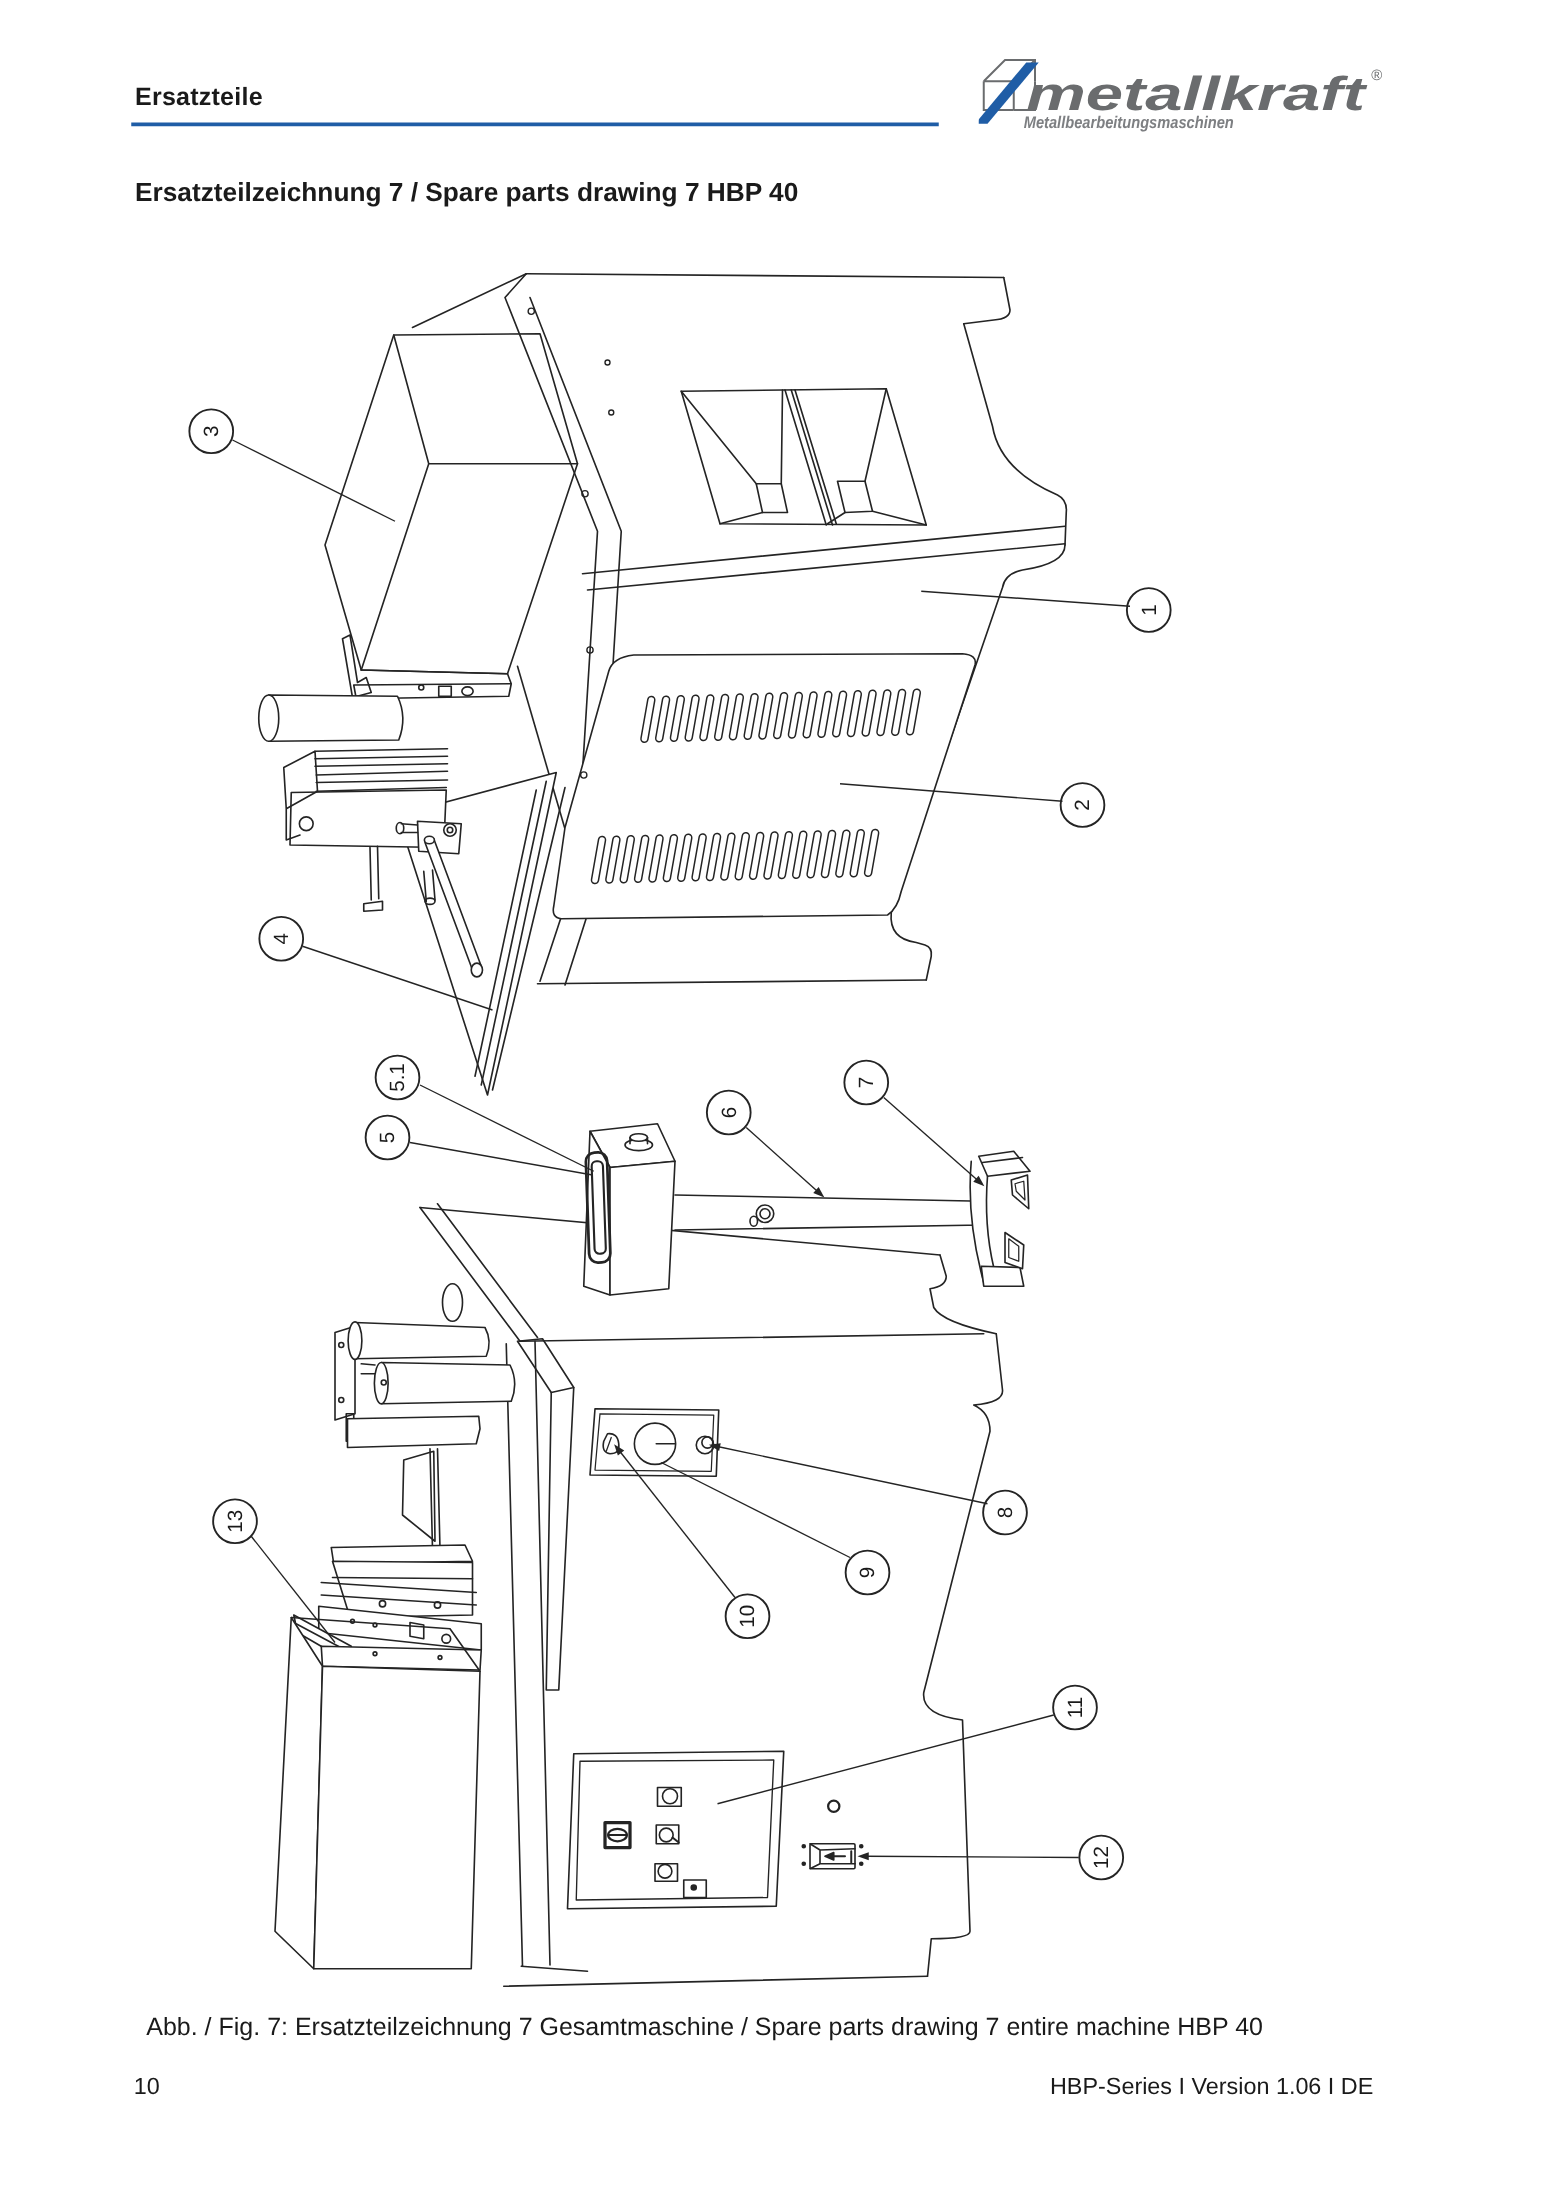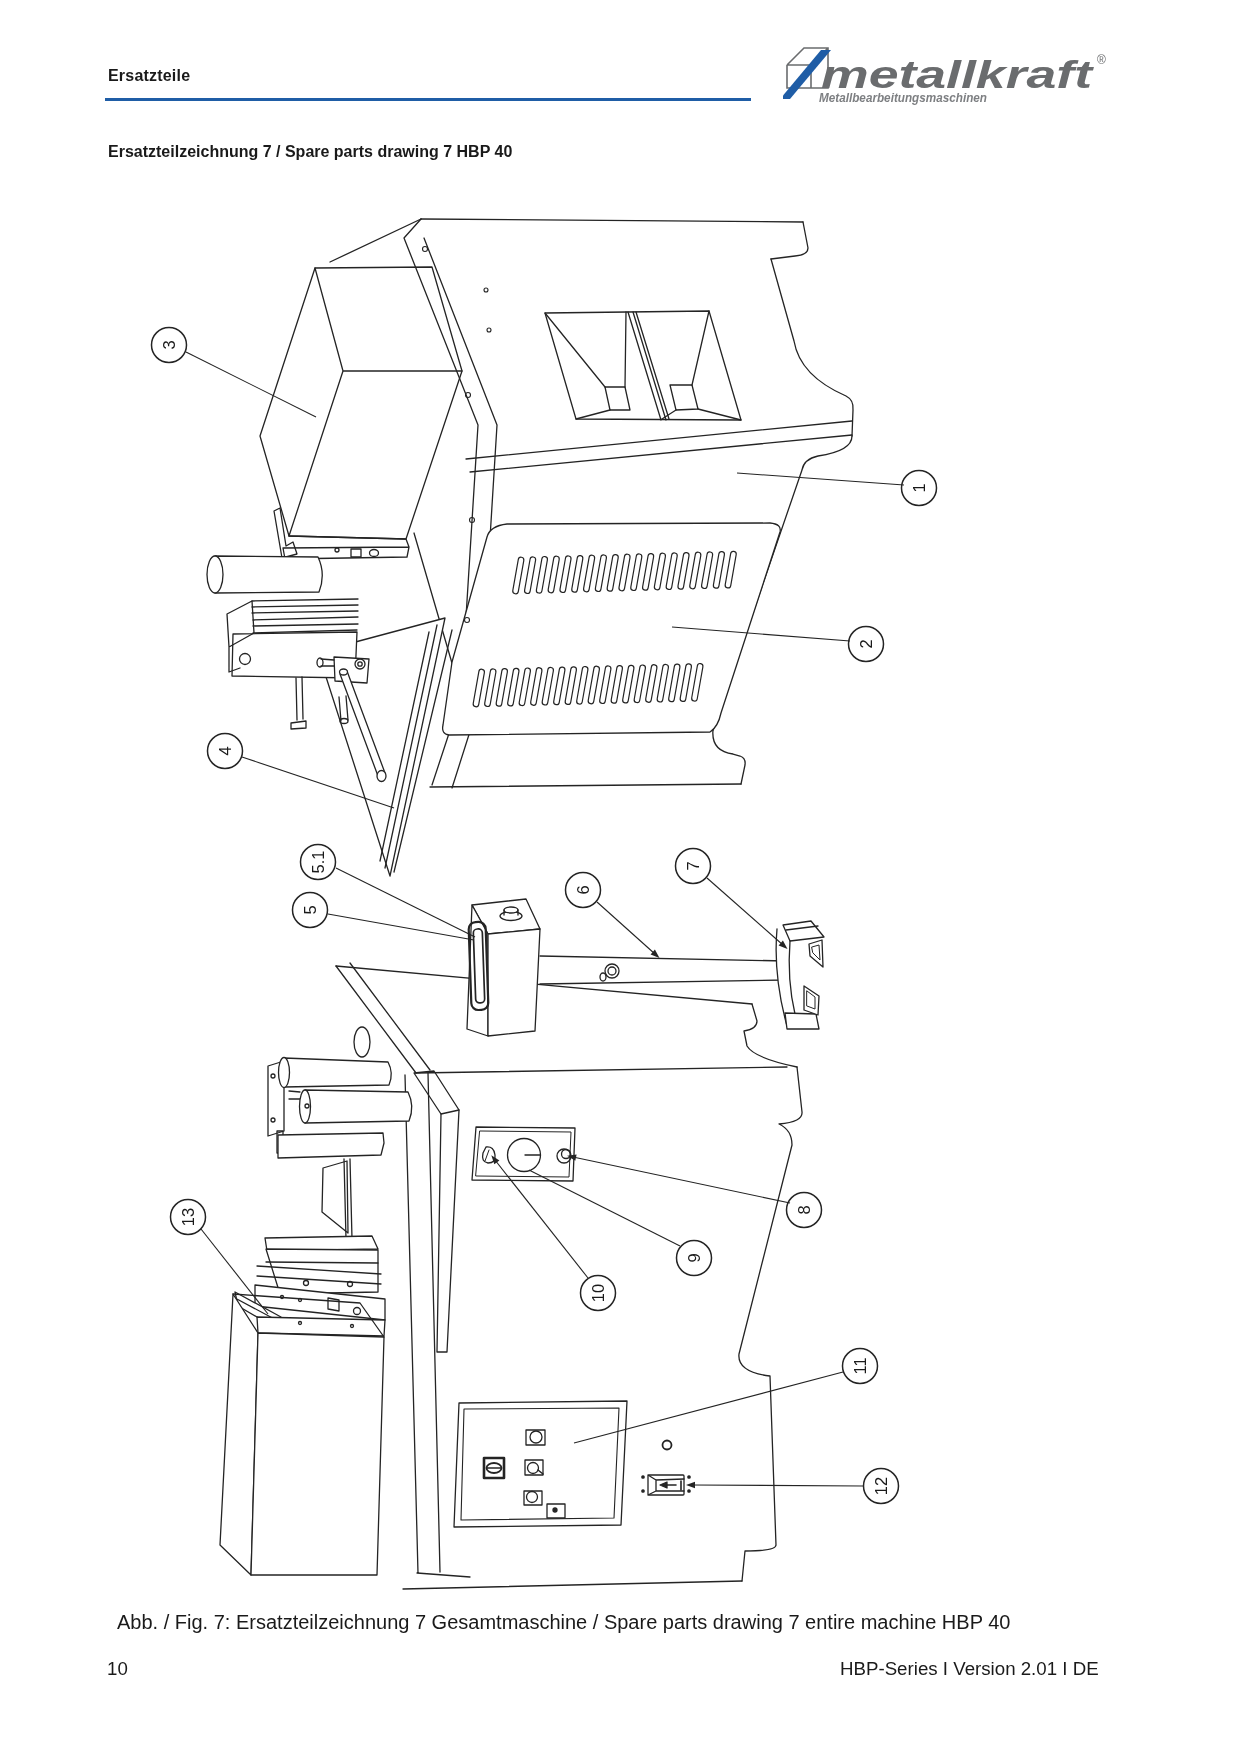--- a/index.html
+++ b/index.html
@@ -2,35 +2,35 @@
 <html><head>
 <meta charset="utf-8">
 <style>
   html,body { margin:0; padding:0; }
   body { width:1240px; height:1754px; position:relative; background:#ffffff;
          font-family:"Liberation Sans", sans-serif; color:#1a1a1a; overflow:hidden; }
   .abs { position:absolute; }
 </style>
 </head>
 <body>
-  <div class="abs" style="left:108px; top:68px; font-size:16px; line-height:1; font-weight:bold; letter-spacing:0.2px;">Ersatzteile</div>
+  <div class="abs" style="left:108px; top:68px; font-size:20px; line-height:1; font-weight:bold; letter-spacing:0.2px;">Ersatzteile</div>
   <div class="abs" style="left:105px; top:98px; width:646px; height:3px; background:#1f5da6;"></div>
 
   <svg class="abs" style="left:783px; top:44px;" width="360" height="70" viewBox="0 0 360 70">
     <g stroke="#6a6c6e" stroke-width="1.6" fill="none">
       <path d="M4,21 L21,4 L45,4 L45,21 M4,21 L4,44 L28,44 M4,21 L28,21 M28,21 L28,44 M28,21 L45,4"></path>
       <path d="M28,44 L45,44 L45,21"></path>
     </g>
     <path d="M-3,55 L38,6 L48,6 L7,55 Z" fill="#1f5da6" stroke="none"></path>
     <text x="38" y="44" font-size="38" font-weight="bold" font-style="italic" fill="#6a6c6e" textLength="271" lengthAdjust="spacingAndGlyphs" style="-webkit-text-stroke:1.8px #6a6c6e;">metallkraft</text>
     <text x="314" y="20" font-size="12" fill="#6a6c6e">®</text>
     <text x="36" y="58" font-size="13.5" font-weight="bold" font-style="italic" fill="#7d7f82" textLength="168" lengthAdjust="spacingAndGlyphs">Metallbearbeitungsmaschinen</text>
   </svg>
 
-  <div class="abs" style="left:108px; top:144px; font-size:16px; line-height:1; font-weight:bold;">Ersatzteilzeichnung 7 / Spare parts drawing 7 HBP 40</div>
+  <div class="abs" style="left:108px; top:144px; font-size:21px; line-height:1; font-weight:bold;">Ersatzteilzeichnung 7 / Spare parts drawing 7 HBP 40</div>
 
   <svg class="abs" style="left:0; top:0;" width="1240" height="1754" viewBox="0 0 1240 1754">
 <g fill="none" stroke="#242424" stroke-width="1.3" stroke-linejoin="round" stroke-linecap="round">
 <path d="M315,268 L432,267 L462,371 L406,539 L289,536 L260,436 Z" fill="#fff"></path>
 <path d="M315,268 L343,371 L462,371 M343,371 L289,536"></path>
 <path d="M289,536 L406,539 M283,548 L409,547 M285,559 L407,557 M283,548 L285,559 M406,539 L409,547 L407,557"></path>
 <path d="M274,511 L280,508 L286,546 L293,542 L297,554 L282,558 Z"></path>
 <rect x="351" y="549" width="10" height="8"></rect>
 <ellipse cx="374" cy="553" rx="4.5" ry="3.5"></ellipse>
 <circle cx="337" cy="550" r="2"></circle>
@@ -280,13 +280,13 @@
 <line x1="863" y1="1486" x2="692" y2="1485" stroke="#242424" stroke-width="1.1"></line>
 <polygon points="686.0,1485.0 695.0,1481.8 695.0,1488.2" fill="#242424"></polygon>
 <text transform="translate(881,1486) rotate(-90)" text-anchor="middle" dy="5.5" font-size="16.5" fill="#1a1a1a">12</text>
 <circle cx="188" cy="1217" r="17.5" fill="#fff" stroke="#242424" stroke-width="1.5"></circle>
 <line x1="201" y1="1229" x2="268" y2="1314" stroke="#242424" stroke-width="1.1"></line>
 <text transform="translate(188,1217) rotate(-90)" text-anchor="middle" dy="5.5" font-size="16.5" fill="#1a1a1a">13</text>
   </svg>
 
   <div class="abs" style="left:117px; top:1612px; font-size:20px; line-height:1;">Abb. / Fig. 7: Ersatzteilzeichnung 7 Gesamtmaschine / Spare parts drawing 7 entire machine HBP 40</div>
   <div class="abs" style="left:107px; top:1660px; font-size:18.7px; line-height:1;">10</div>
-  <div class="abs" style="left:840px; top:1660px; font-size:18.7px; line-height:1;">HBP-Series I Version 2.01 I DE</div>
+  <div class="abs" style="left:840px; top:1660px; font-size:18.7px; line-height:1;">HBP-Series I Version 1.06 I DE</div>
 
 </body></html>

